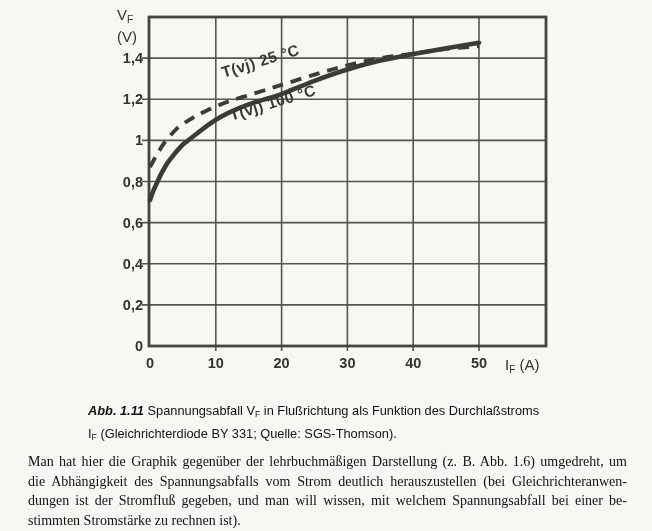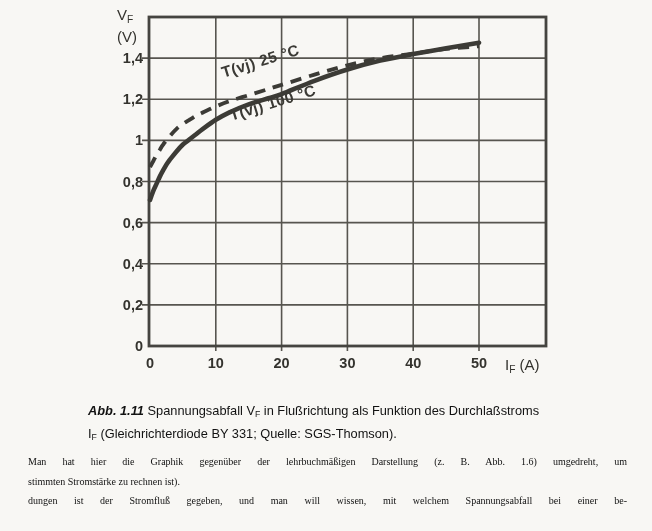--- a/index.html
+++ b/index.html
@@ -24,21 +24,21 @@
     position:absolute;font-weight:700;font-size:15.5px;color:#3b3a35;
     letter-spacing:0.4px;transform:rotate(-17deg);transform-origin:left center;white-space:nowrap;
   }
   .cap{
     position:absolute;left:88px;top:389px;width:495px;
     font-size:12.8px;line-height:20px;color:#121212;margin-top:12px;
   }
   .cap .capnum{font-weight:700;font-style:italic;}
   .para{
     position:absolute;left:28px;top:452px;width:599px;
-    font-family:"Liberation Serif",serif;font-size:10px;line-height:19.5px;color:#111;
+    font-family:"Liberation Serif",serif;font-size:14px;line-height:19.5px;color:#111;
   }
   .para .pline{white-space:normal;}
   .para .pline.just{text-align:justify;text-align-last:justify;}
 </style>
 </head>
 <body>
 
 <div class="chart-wrap">
   <svg id="plot" width="652" height="380">
       <line class="grid" x1="142" y1="304.88" x2="546" y2="304.88"></line>
@@ -86,15 +86,16 @@
   <div class="curve-label" style="left:230px;top:107px;">T(vj) 100 °C</div>
 </div>
 
 <div class="cap">
   <span class="capnum">Abb. 1.11</span><span> Spannungsabfall V</span><sub>F</sub><span> in Flußrichtung als Funktion des Durchlaßstroms</span><br>
   <span>I</span><sub>F</sub><span> (Gleichrichterdiode BY 331; Quelle: SGS-Thomson).</span>
 </div>
 
 <div class="para">
   <div class="pline just">Man hat hier die Graphik gegenüber der lehrbuchmäßigen Darstellung (z. B. Abb. 1.6) umgedreht, um</div>
+  <div class="pline just">die Abhängigkeit des Spannungsabfalls vom Strom deutlich herauszustellen (bei Gleichrichteranwen-</div>
+  <div class="pline just">dungen ist der Stromfluß gegeben, und man will wissen, mit welchem Spannungsabfall bei einer be-</div>
   <div class="pline">stimmten Stromstärke zu rechnen ist).</div>
-  <div class="pline just">dungen ist der Stromfluß gegeben, und man will wissen, mit welchem Spannungsabfall bei einer be-</div>
 </div>
 
 </body></html>

